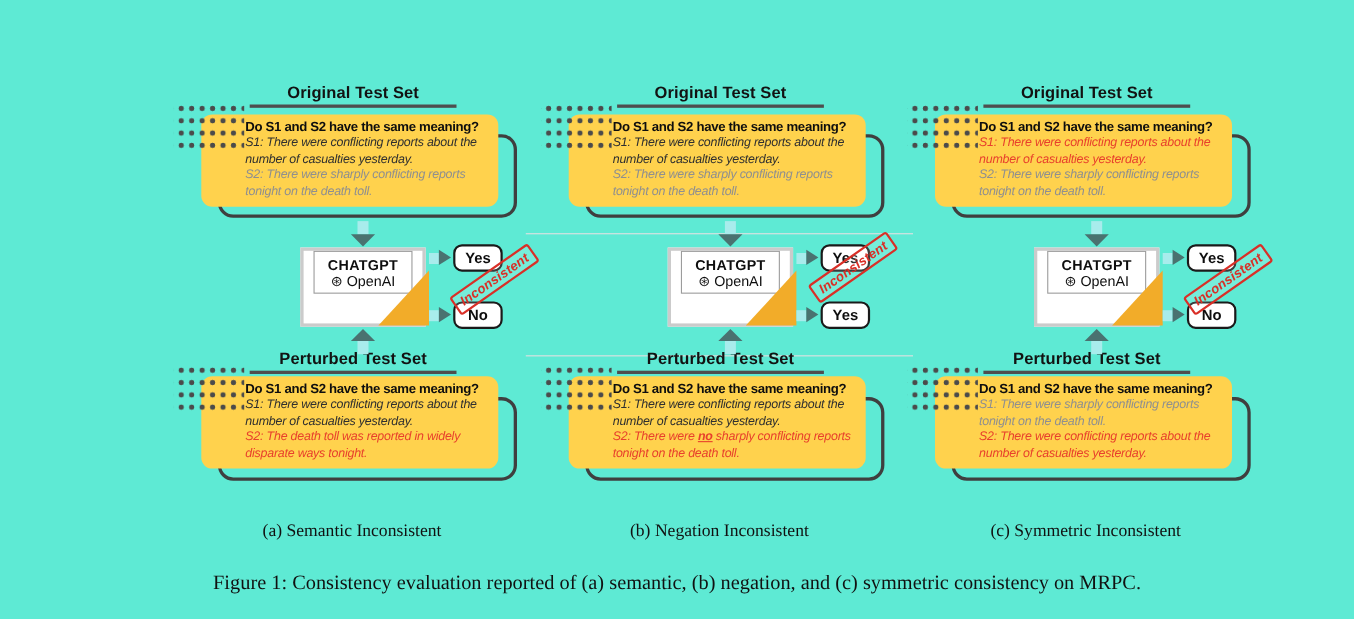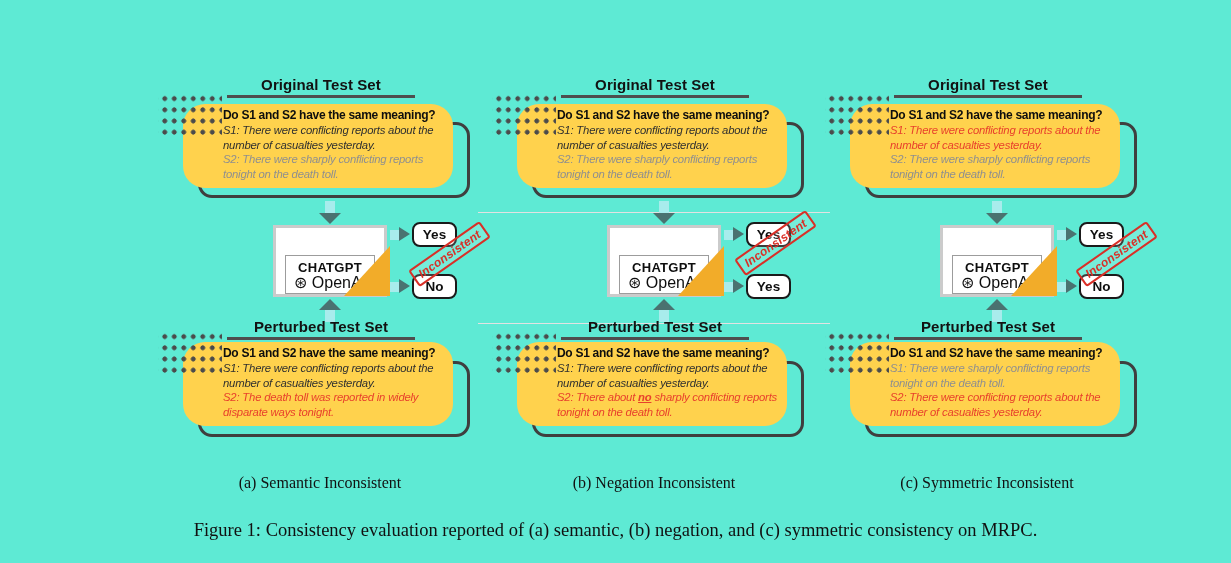--- a/index.html
+++ b/index.html
@@ -12,21 +12,21 @@
   .set-title-wrap{position:absolute;left:55px;width:232px;text-align:center;z-index:1;}
   .tw-top{top:1px;} .tw-bot{top:243px;}
   .set-title{font-size:15px;font-weight:bold;color:#121212;letter-spacing:0.1px;}
   .set-underline{width:188px;height:3px;background:#4e4e4e;margin:2px auto 0;}
 
   
   .shadow{position:absolute;width:266px;height:70px;border:3.5px solid #3f3f3f;
           border-radius:14px;z-index:0;background:transparent;}
   .s-top{left:48px;top:47px;} .s-bot{left:48px;top:286px;}
   .bubble{position:absolute;left:33px;width:270px;height:84px;background:var(--bubble_yellow);
-          border-radius:22px;padding:4px 7px 0 40px;box-sizing:border-box;z-index:2;}
+          border-radius:10px;padding:4px 7px 0 40px;box-sizing:border-box;z-index:2;}
   .b-top{top:29px;} .b-bot{top:267px;}
   .question{font-size:12px;font-weight:bold;color:#0e0e0e;letter-spacing:-0.3px;line-height:14px;margin-bottom:1px;white-space:nowrap;}
   .sent{font-size:11.3px;font-style:italic;line-height:14.5px;letter-spacing:-0.2px;}
   .sent[data-color="dark"]{color:var(--text_dark);}
   .sent[data-color="gray"]{color:var(--text_gray);}
   .sent[data-color="red"]{color:var(--text_red);}
   .lbl{margin-right:3px;}
   .u{text-decoration:underline;font-weight:bold;}
   .u:empty{display:none;}
 
@@ -46,24 +46,24 @@
   .arr-up{left:169px;top:224px;width:22px;height:24px;}
   .arr-up .head{left:0;top:0;border-left:11px solid transparent;border-right:11px solid transparent;border-bottom:11px solid var(--arrow_head);}
   .arr-up .shaft{left:6px;top:11px;width:10px;height:12px;}
   .arr-right{width:21px;height:15px;}
   .ar1{left:240px;top:152px;} .ar2{left:240px;top:204px;}
   .arr-right .shaft{left:0;top:3px;width:9px;height:10px;}
   .arr-right .head{left:9px;top:0;border-top:7px solid transparent;border-bottom:7px solid transparent;border-left:11px solid var(--arrow_head);}
 
   
   .gpt-box{position:absolute;left:123px;top:150px;width:114px;height:72px;border:3px solid #cbcbcb;
-           background:#fff;box-sizing:border-box;display:flex;align-items:flex-end;justify-content:center;z-index:2;}
+           background:#fff;box-sizing:border-box;display:flex;align-items:flex-start;justify-content:center;z-index:2;}
   .gpt-inner{border:1px solid #9c9c9c;width:88px;padding:4px 0 3px;text-align:center;background:#fff;}
   .gpt-name{font-size:13px;font-weight:bold;letter-spacing:0.3px;color:#0e0e0e;line-height:15px;}
-  .gpt-brand{font-size:16px;color:#0e0e0e;line-height:15px;}
+  .gpt-brand{font-size:13px;color:#0e0e0e;line-height:15px;}
   .gpt-triangle{position:absolute;right:-6px;bottom:-2px;width:0;height:0;
                 border-left:46px solid transparent;border-bottom:50px solid var(--triangle_orange);z-index:3;}
 
   
   .out-box{position:absolute;left:262px;width:45px;height:25px;border:2px solid #1a1a1a;border-radius:8px;
            background:#fff;display:flex;align-items:center;justify-content:center;
            font-weight:bold;font-size:13.5px;color:#0e0e0e;box-sizing:border-box;z-index:2;}
   .out-1{top:147px;} .out-2{top:199px;}
 
   
@@ -191,21 +191,21 @@
       </div>
 
     <div class="set-title-wrap tw-bot">
       <div class="set-title">Perturbed Test Set</div>
       <div class="set-underline"></div>
     </div>
     <div class="shadow s-bot"></div>
     <div class="bubble b-bot">
       <div class="question">Do S1 and S2 have the same meaning?</div>
       <div class="sent" data-color="dark"><span class="lbl">S1:</span><span>There were conflicting reports about the number of casualties yesterday.</span><span></span></div>
-      <div class="sent" data-color="red"><span class="lbl">S2:</span><span>There about </span><span class="u">no</span><span> sharply conflicting reports tonight on the death toll.</span></div>
+      <div class="sent" data-color="red"><span class="lbl">S2:</span><span>There were </span><span class="u">no</span><span> sharply conflicting reports tonight on the death toll.</span></div>
     </div>
     <div class="dots d-bot"></div>
 
     <div class="panel-caption">(b) Negation Inconsistent</div>
   </div>
 
   <div class="panel" id="panel-c">
     <div class="set-title-wrap tw-top">
       <div class="set-title">Original Test Set</div>
       <div class="set-underline"></div>

